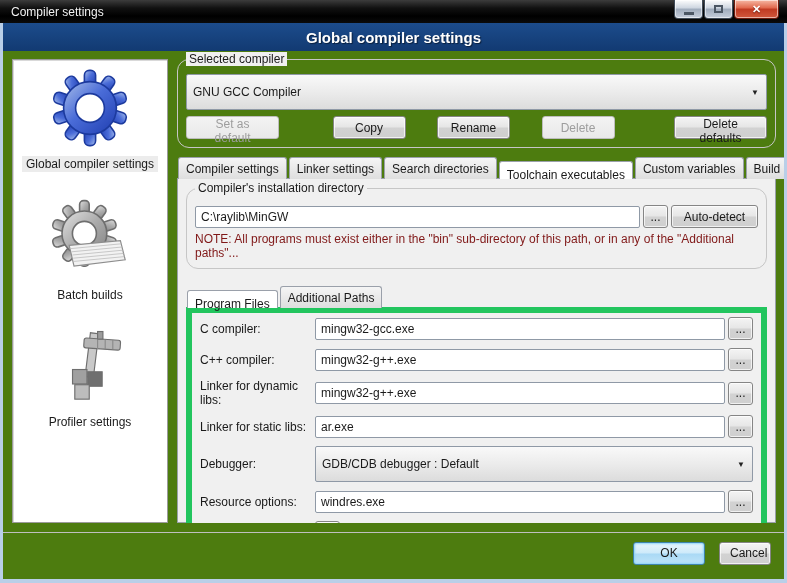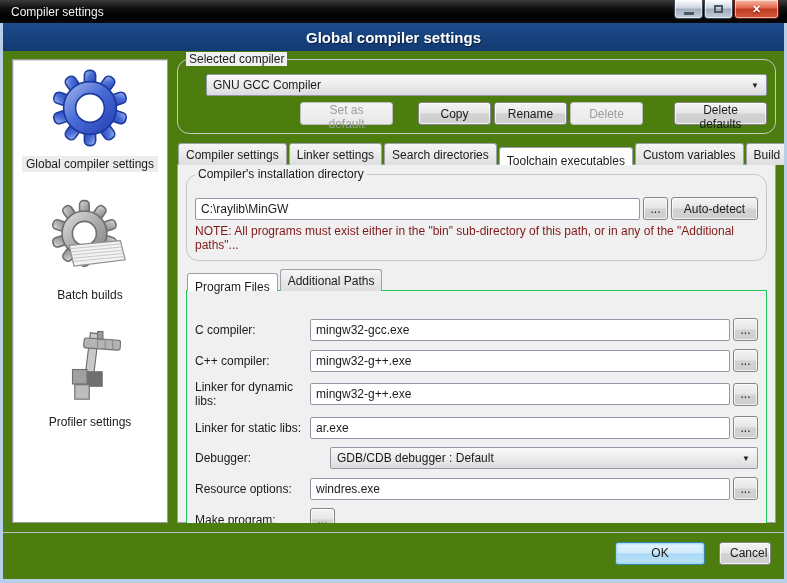--- a/index.html
+++ b/index.html
@@ -75,42 +75,42 @@
     border-radius:12px;
     padding:12px 8px 8px;
   }
   .groupbox > .legend {
     position:absolute; top:-8px; left:8px;
     background:#f0f0f0; padding:0 3px;
   }
   .gb-compiler { margin-bottom:9px; padding-top:14px; }
   
   .combo {
-    height:22px;
+    height:36px;
     border:1px solid #8f99a6; border-radius:2px;
     background:linear-gradient(#f9f9f9,#eaeaea 55%,#dcdcdc);
     display:flex; align-items:center; justify-content:space-between;
-    padding:0 7px 0 6px; cursor:pointer;margin-left:20px;
+    padding:0 7px 0 6px; cursor:pointer;
   }
   .combo-arrow { font-size:8px; color:#222; }
   
   .btn {
     height:23px;
     border:1px solid #858585; border-radius:3px;
     background:linear-gradient(#f4f4f4,#e6e6e6 48%,#d2d2d2 52%,#cfcfcf);
     font-family:"Liberation Sans",sans-serif; font-size:12px; color:#1a1a1a;
     cursor:pointer; padding:0 10px;
     box-shadow:inset 0 0 0 1px rgba(255,255,255,.7);
   }
   .btn.disabled {
     color:#9d9d9d; border-color:#bdbdbd;
     background:linear-gradient(#f3f3f3,#e9e9e9);
     box-shadow:none; cursor:default;
   }
-  .btn-row { display:flex; justify-content:flex-end; align-items:center; margin-top:6px; }
+  .btn-row { display:flex; justify-content:space-between; align-items:center; margin-top:6px; }
   .btn-set { width:93px; margin-right:25px; }
   .btn-copy,.btn-rename,.btn-delete { width:73px; margin-right:3px; }
   .btn-delete { margin-right:31px; }
   .btn-reset { width:93px; margin-right:0; }
   
   .tabstrip { display:flex; align-items:flex-end; position:relative; z-index:2; margin-bottom:-1px; padding-left:1px; }
   .tab {
     background:linear-gradient(#f5f5f5,#dedede);
     border:1px solid #9aa0aa; border-bottom:none;
     border-radius:3px 3px 0 0;
@@ -119,47 +119,47 @@
   }
   .tab.active {
     background:#fff; height:18px; padding-top:6px;
     position:relative; z-index:3; cursor:default;
   }
   .tabpage {
     flex:1; border:1px solid #9aa0aa; background:#f0f0f0;
     padding:9px 8px 8px; display:flex; flex-direction:column; min-height:0;
   }
   
-  .gb-install { margin-bottom:8px; padding-top:22px; }
+  .gb-install { margin-bottom:17px; padding-top:16px; }
   .dir-row { display:flex; gap:3px; align-items:center; }
   .textbox {
     height:22px; flex:1; min-width:0;
     border:1px solid #8f99a6; border-radius:2px;
     background:#fff; padding:0 5px;
     font-family:"Liberation Sans",sans-serif; font-size:12px; color:#1a1a1a;
   }
   .btn-browse { width:25px; padding:0; flex:0 0 25px; }
   .btn-auto { width:87px; flex:0 0 87px; }
   .note { margin-top:4px; color:#801818; }
   
   .inner-nb { flex:1; display:flex; flex-direction:column; min-height:0; }
-  .inner-page { flex:1; border:1px solid #22c55e; background:#f0f0f0; padding:27px 8px 8px; }
+  .inner-page { flex:1; border:6px solid #22c55e; background:#f0f0f0; padding:4px 8px 8px; }
   .frow { display:flex; align-items:center; gap:3px; margin-bottom:8px; }
   .flabel { flex:0 0 112px; }
   .frow .combo { flex:1; }
   
   .footer {
     flex:0 0 47px;
     border-top:1px solid #bfbfbf;
     margin-top:9px;
     display:flex; justify-content:flex-end; align-items:center;
     gap:14px; padding:0 13px 6px;
   }
   .btn-ok {
-    width:90px;
+    width:72px;
     background:linear-gradient(#e9f6fd,#cdeafa 48%,#a9d9f5 52%,#bfe4f9);
     border-color:#3f84ac;
     box-shadow:inset 0 0 2px 1px #8fd4f7;
   }
   .btn-cancel { width:52px; }
 </style>
 </head>
 <body>
 
 <div class="window">

